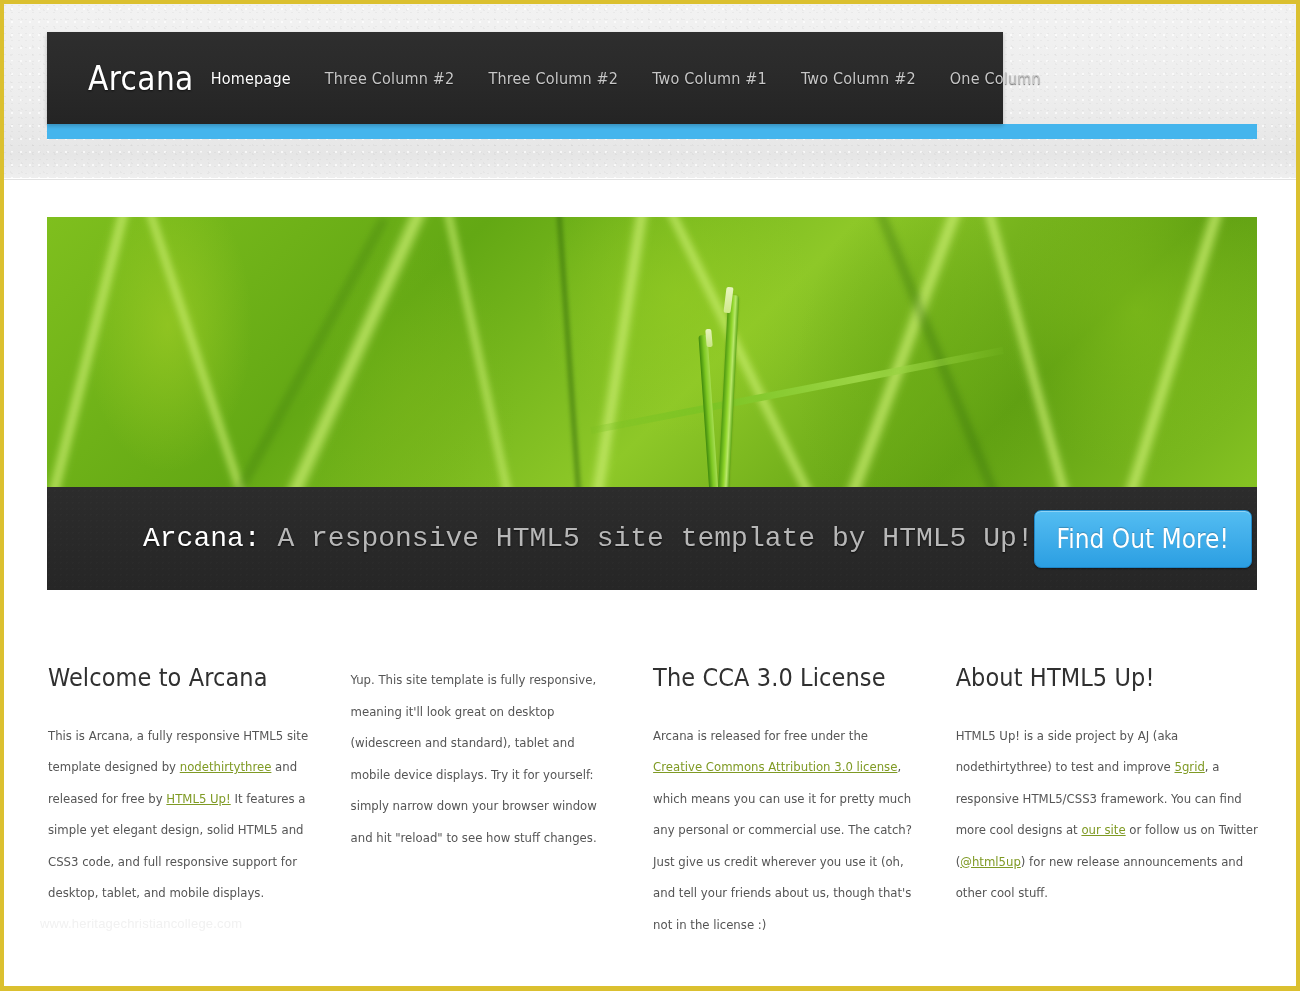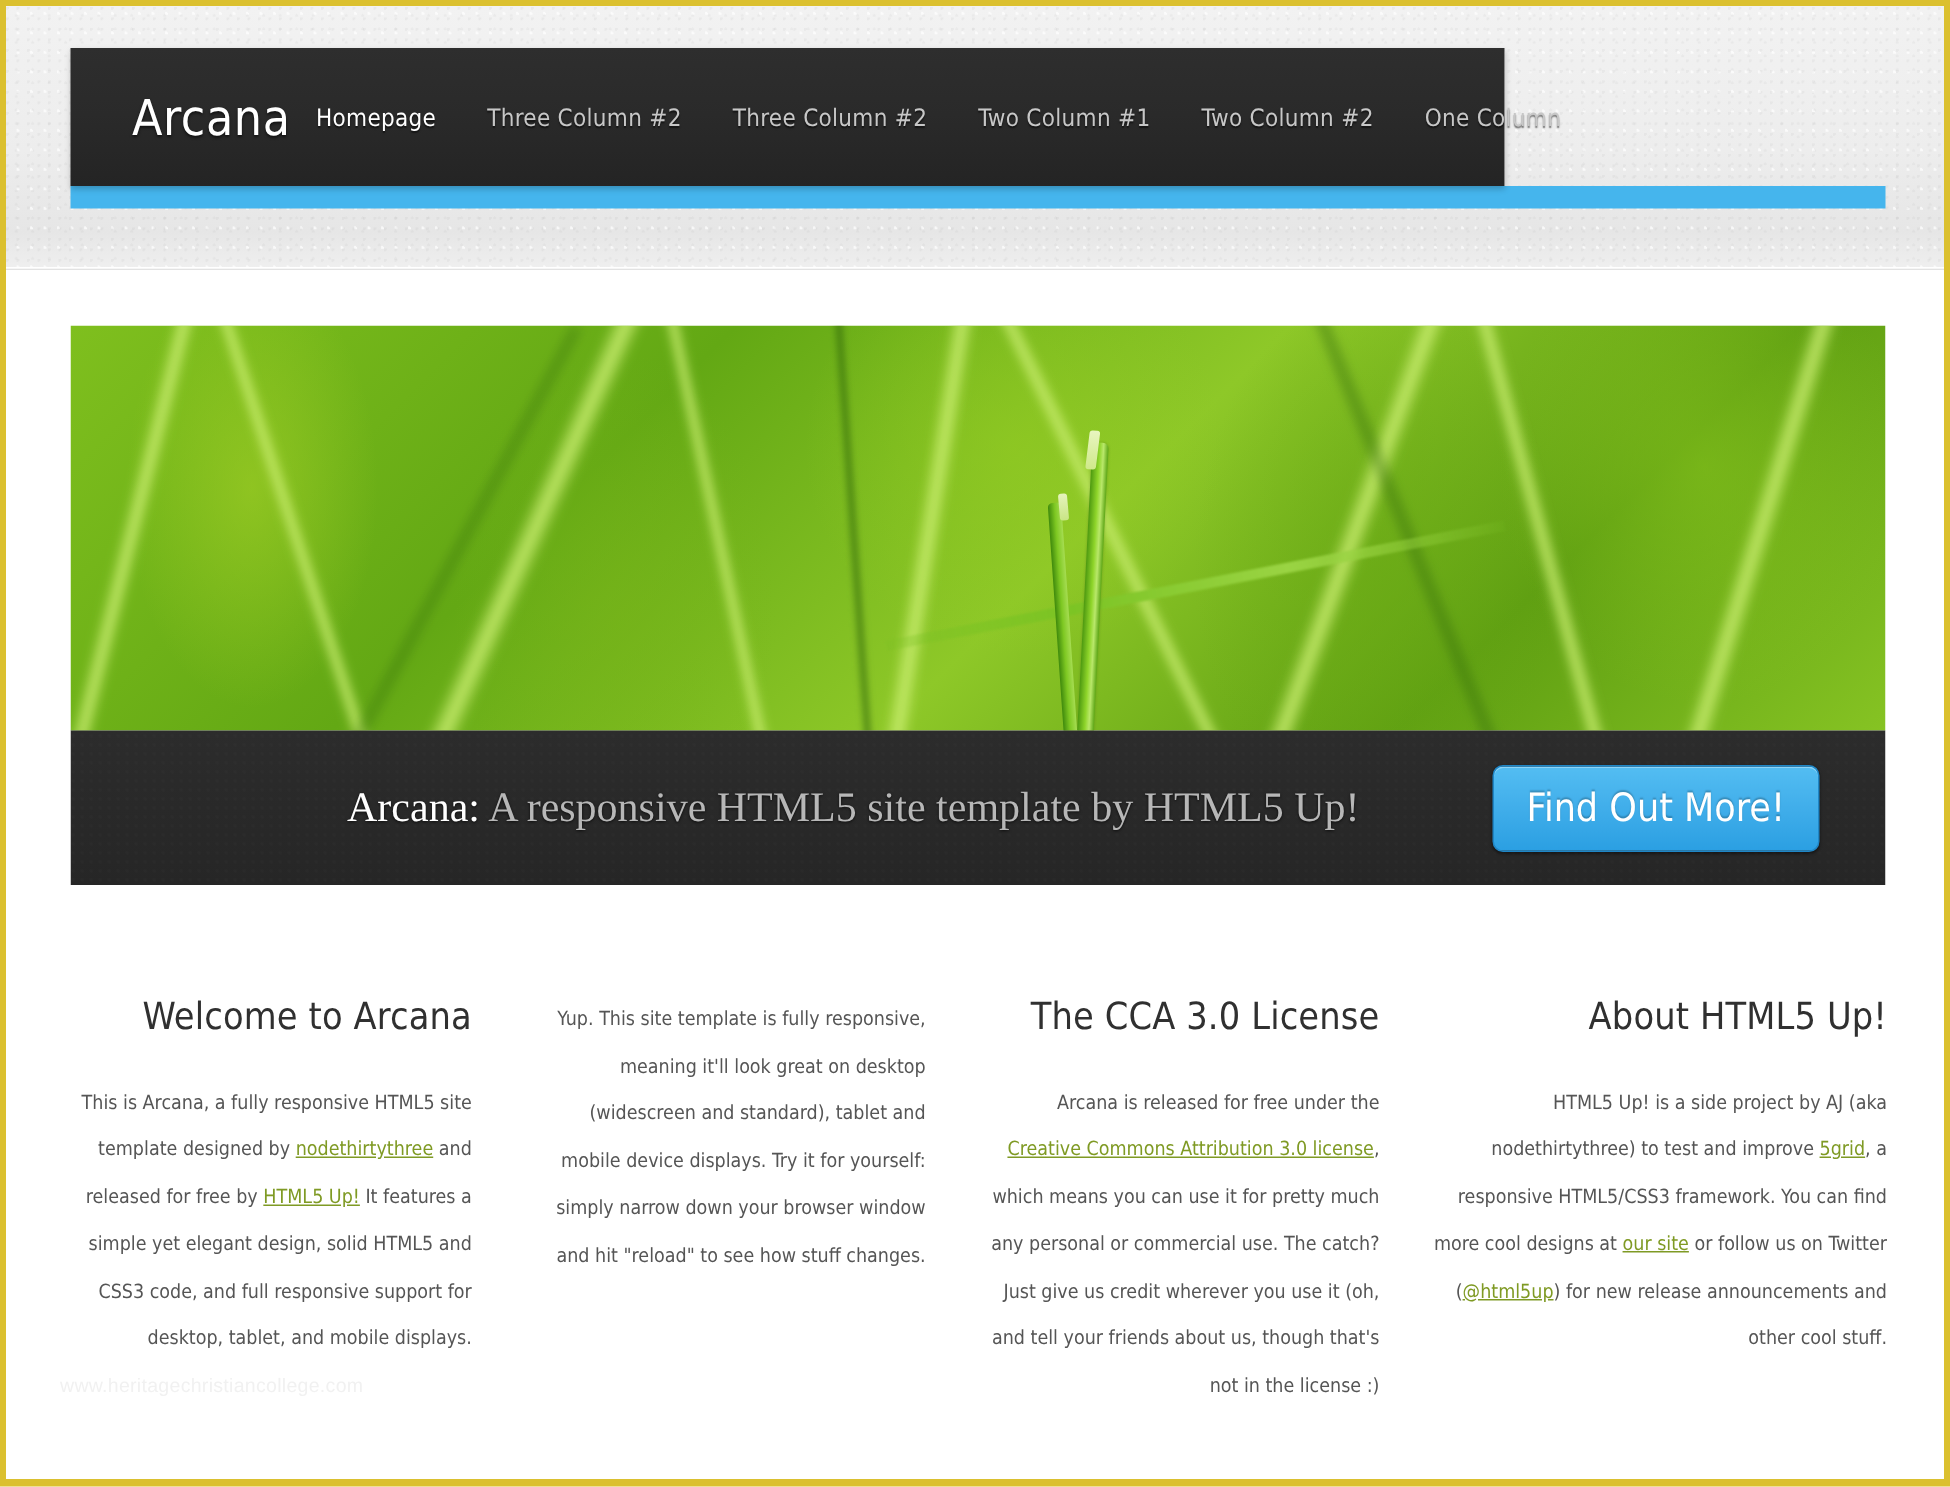--- a/index.html
+++ b/index.html
@@ -210,21 +210,21 @@
       linear-gradient(#2c2c2c, #262626);
     background-size: 6px 6px, auto;
     display: flex;
     align-items: center;
     padding: 0 28px 0 0;
   }
 
   .caption-text {
     flex: 1;
     text-align: center;
-    font-family: Liberation Serif, serif;
+    font-family: Liberation Mono, monospace;
     font-size: 28px;
     color: #b7b7b7;
     white-space: nowrap;
     padding-left: 96px;
     text-shadow: 0 1px 2px rgba(0,0,0,0.7);
   }
   .caption-text strong {
     color: #ffffff;
     font-weight: 400;
   }
@@ -250,21 +250,21 @@
   
   .content {
     position: absolute;
     left: 44px;
     top: 660px;
     width: 1210px;
     display: flex;
     gap: 0;
   }
 
-  .col { width: 304px; padding-right: 36px; text-align: right; }
+  .col { width: 304px; padding-right: 36px; }
   .col:last-child { padding-right: 0; }
 
   .col h2 {
     font-family: "DejaVu Sans Condensed", "Liberation Sans Narrow", "Liberation Sans", sans-serif;
     font-size: 25px;
     font-weight: 400;
     color: #303030;
     margin-bottom: 28px;
     letter-spacing: 0.1px;
     line-height: 1.1;

